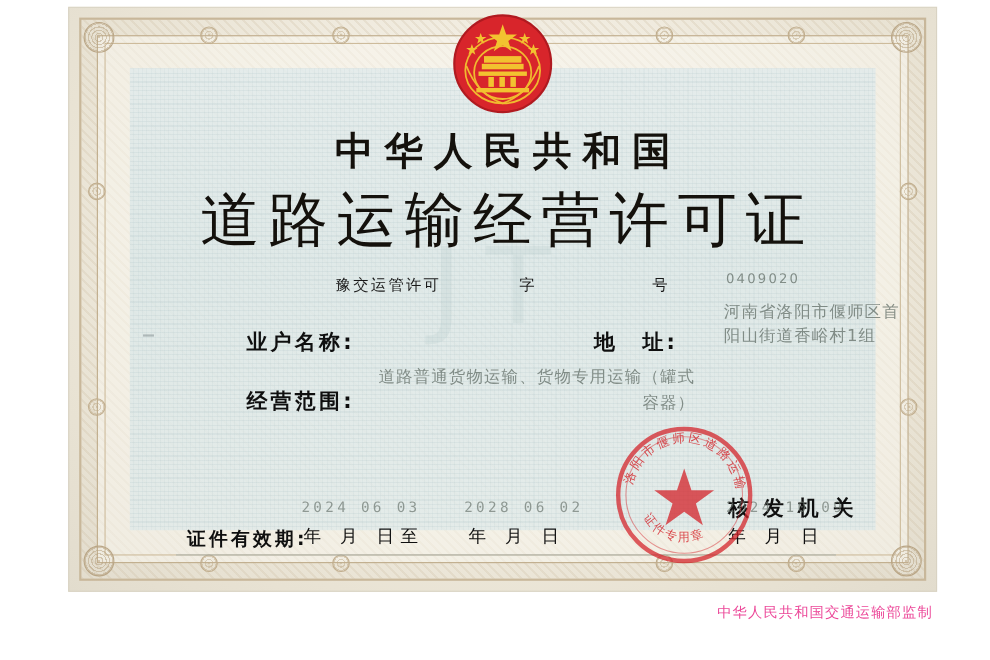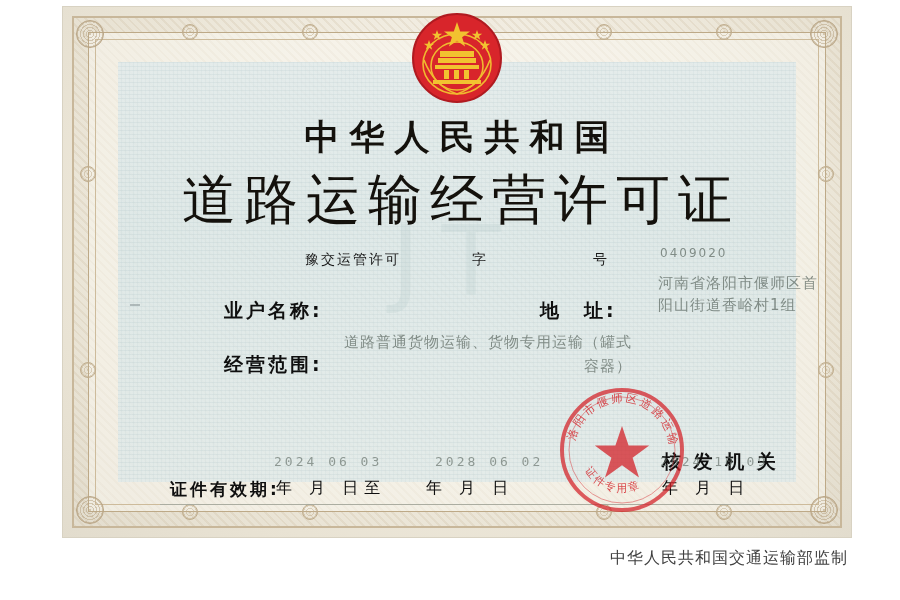--- a/index.html
+++ b/index.html
@@ -227,21 +227,21 @@
   .date-print {
     position: absolute;
     z-index: 5;
     font-family: "DejaVu Sans Mono", monospace;
     font-size: 13px;
     color: #68736c;
     opacity: 0.68;
     letter-spacing: 3px;
   }
   .dp1 { left: 212px; top: 448px; }
-  .dp2 { left: 373px; top: 448px; text-align: right; }
+  .dp2 { left: 360px; top: 448px; text-align: right; }
   .dp3 { left: 598px; top: 448px; }
 
   .hline {
     position: absolute;
     z-index: 4;
     height: 1px;
     background: #8fa3a6;
     opacity: 0.55;
   }
 
@@ -255,22 +255,22 @@
     z-index: 7;
     opacity: 0.82;
   }
 
   
   .footer {
     position: absolute;
     right: 52px;
     top: 548px;
     font-family: "DejaVu Sans", sans-serif;
-    font-size: 16px;
-    color: #404040;
+    font-size: 13px;
+    color: #ec4899;
     letter-spacing: 1px;
   }
 
   .micro-left {
     position: absolute;
     left: 68px;
     top: 298px;
     width: 10px;
     height: 2px;
     background: #7d8a8c;

